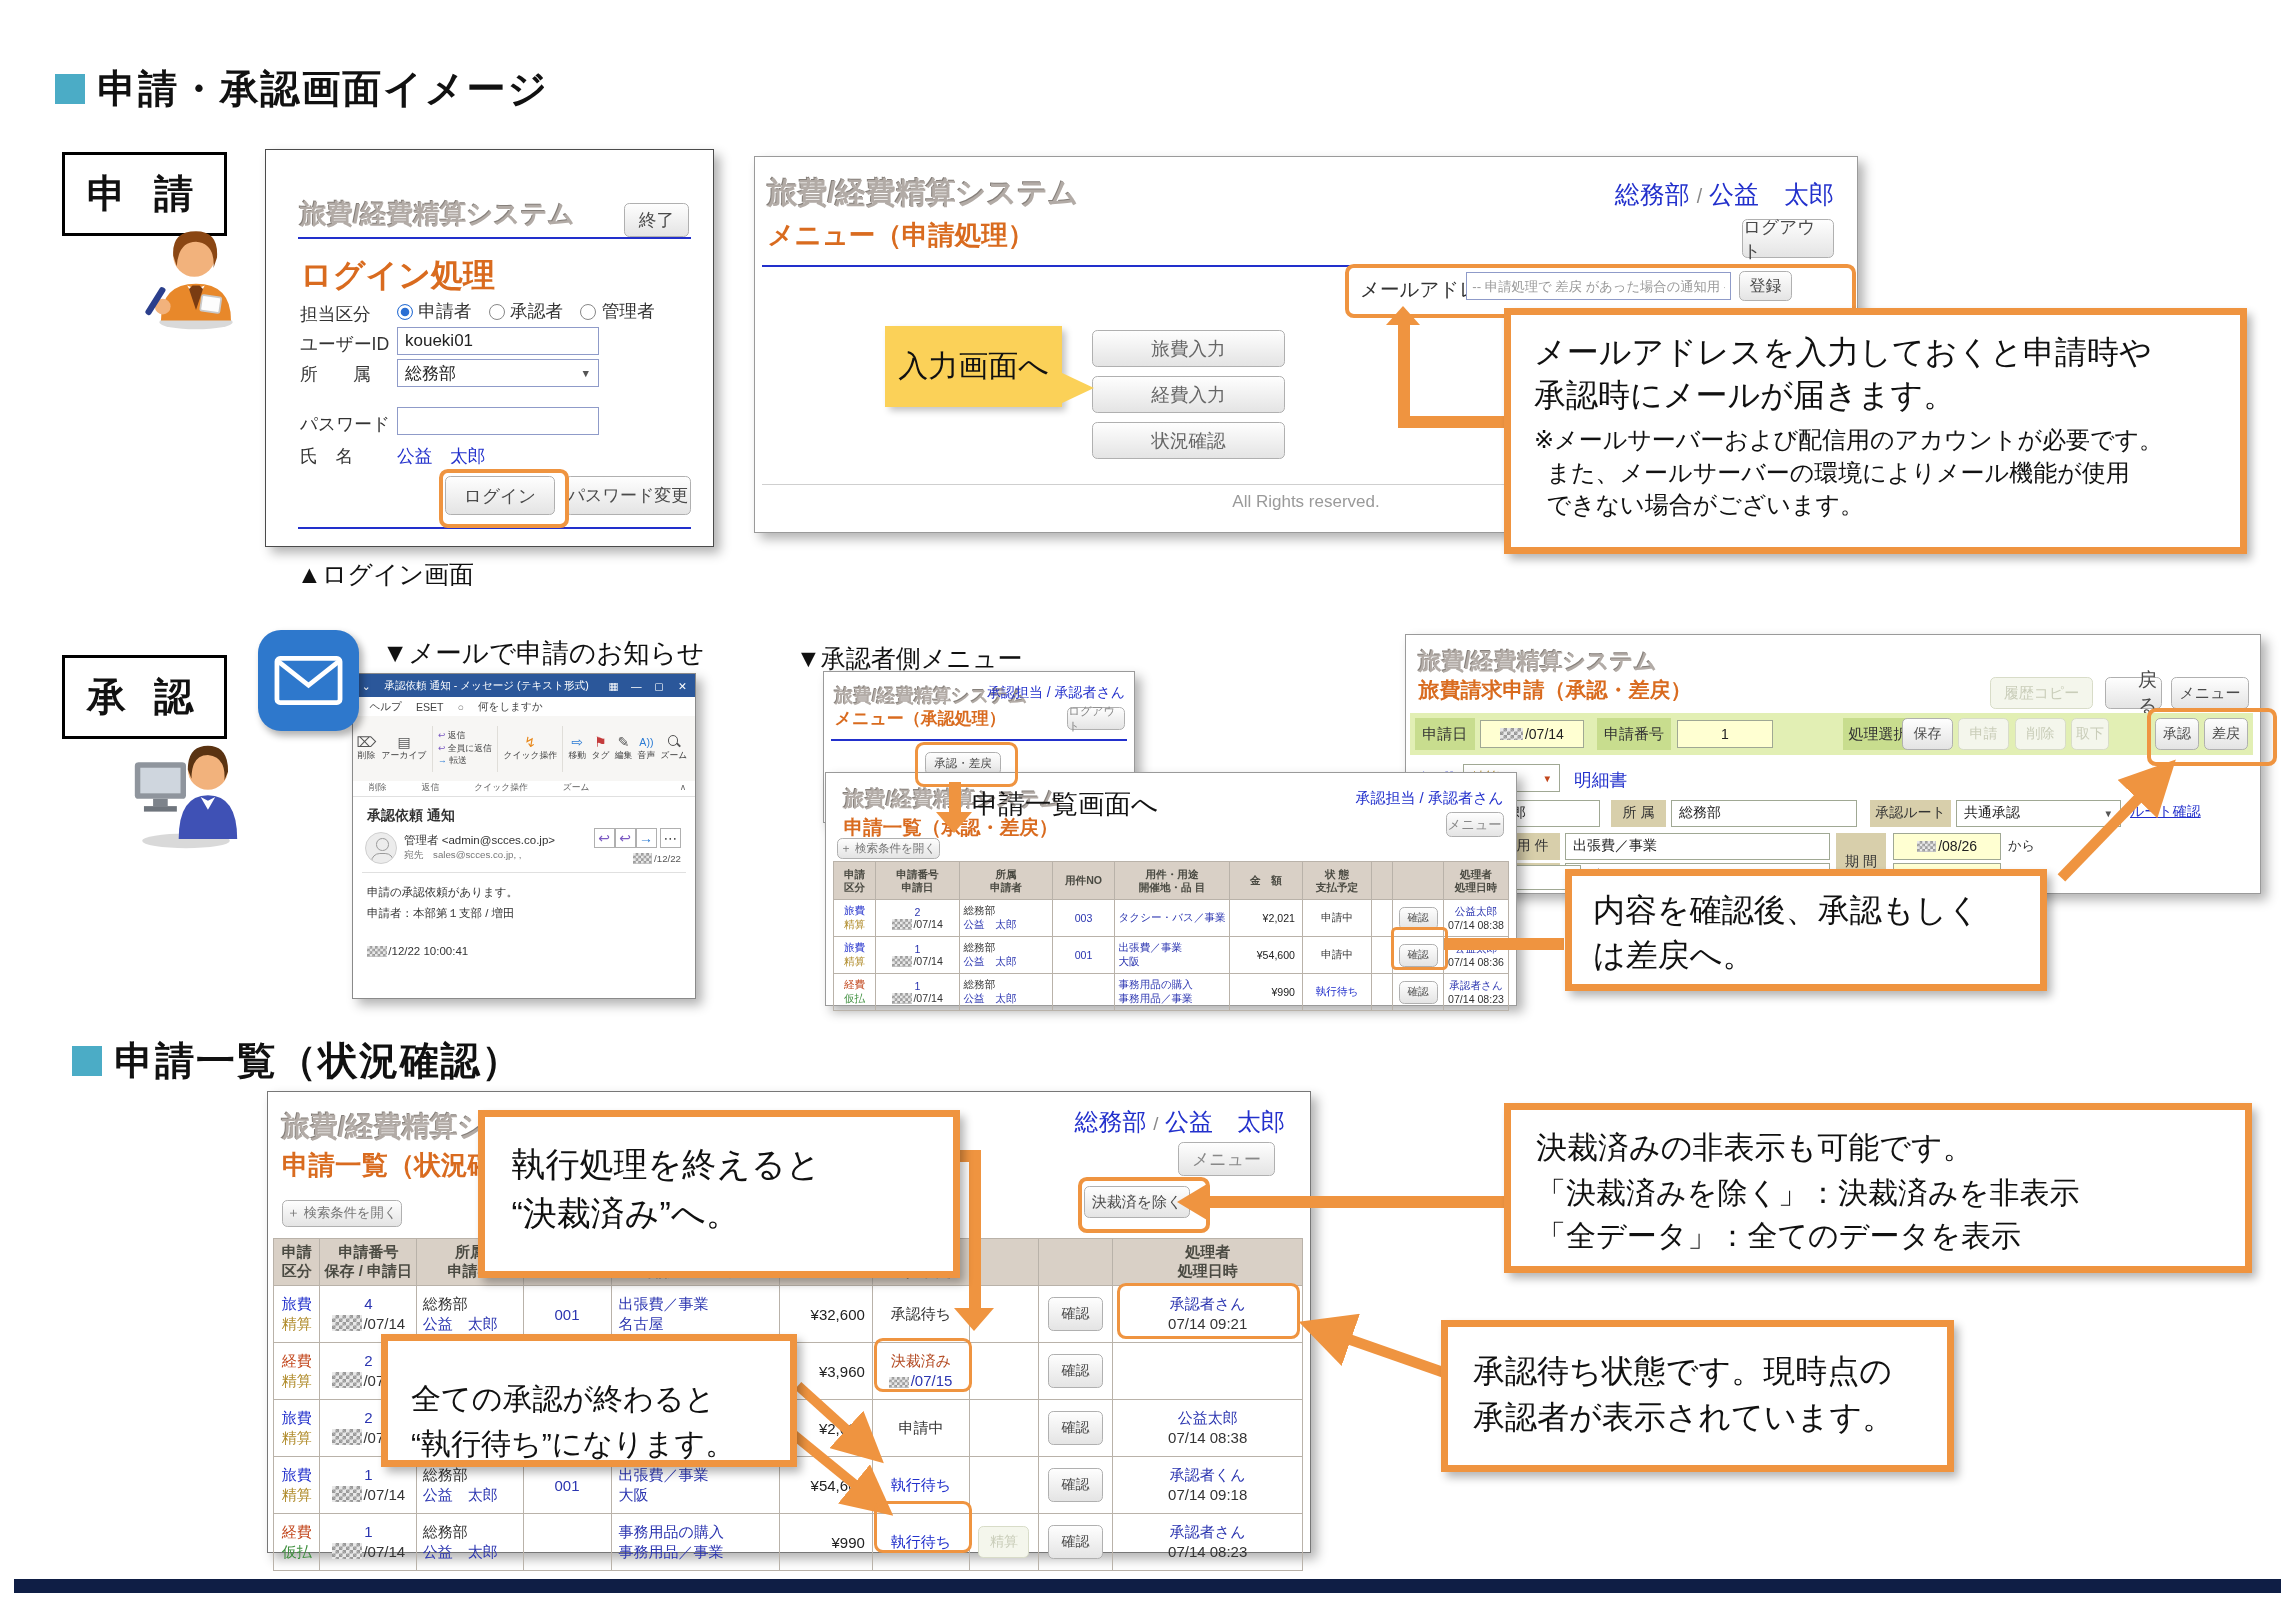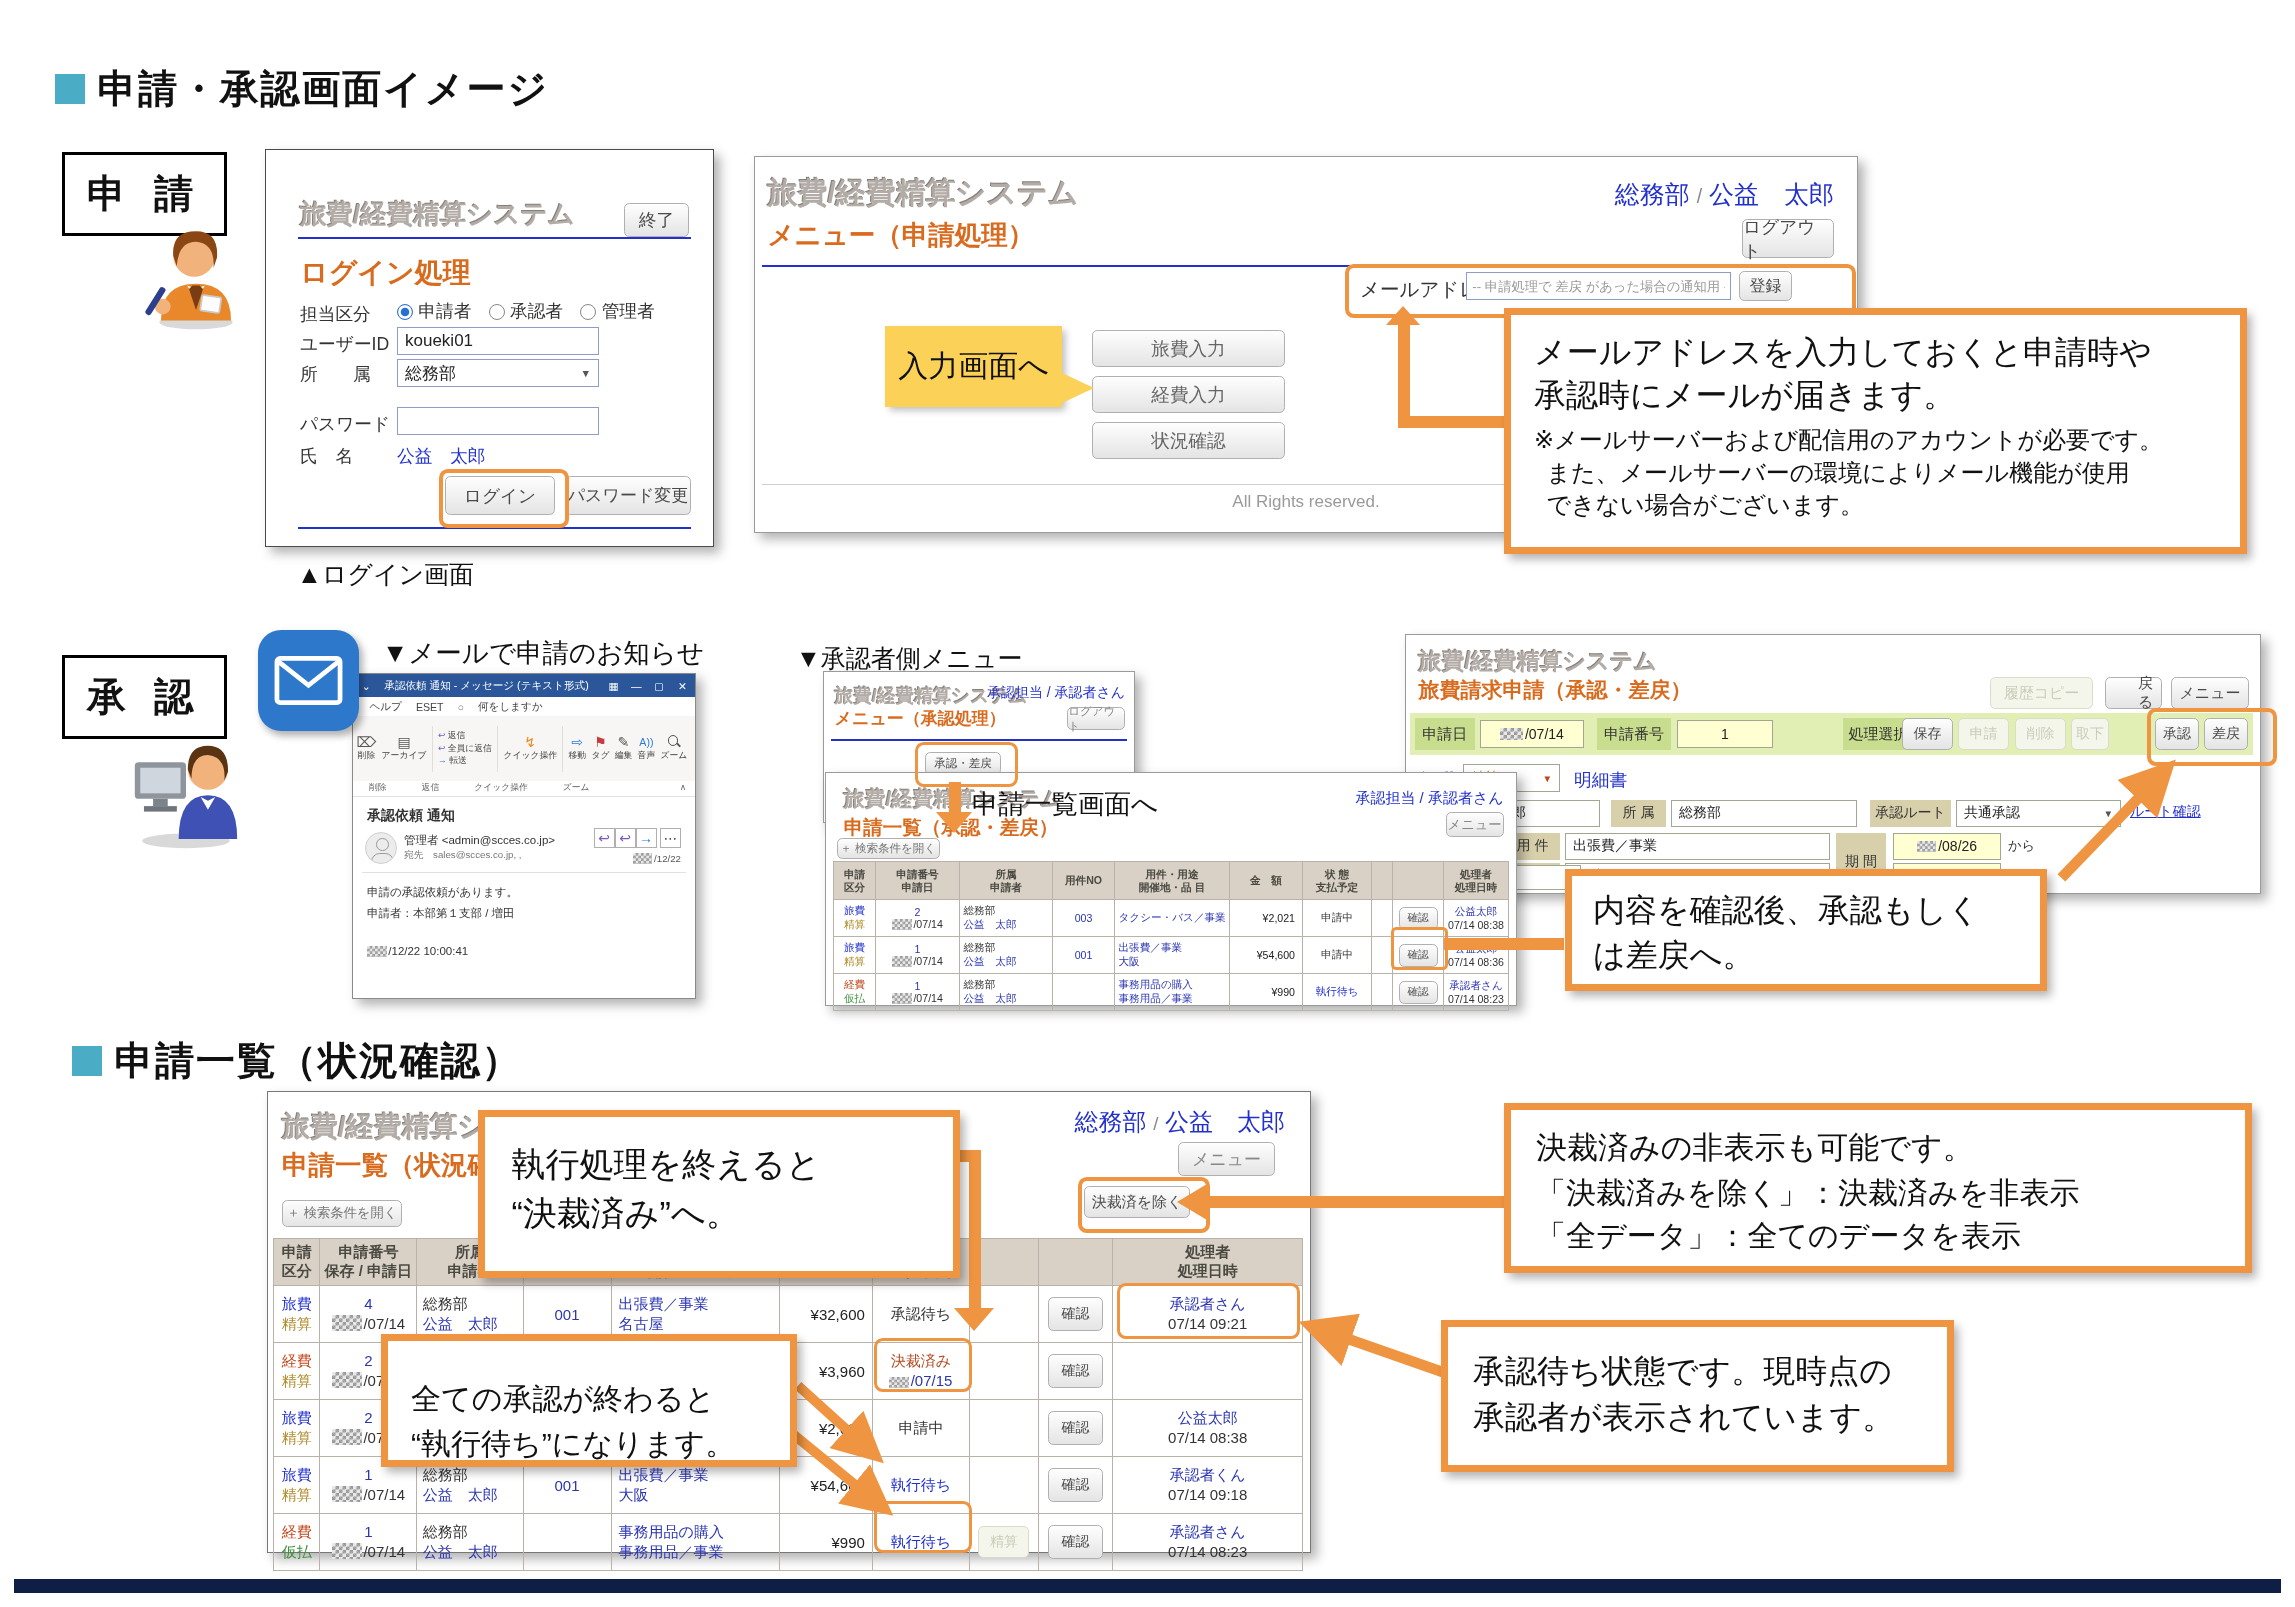--- a/index.html
+++ b/index.html
@@ -113,21 +113,21 @@
       <path d="M21 21 Q20 7 34 7 Q47 7 46 22 L44 28 Q45 14 34 13 Q24 13 23 27 Z" fill="#8a4613"></path>
       <circle cx="15" cy="50" r="4.5" fill="#f2b27c"></circle>
       <rect x="9" y="38" width="3.6" height="18" rx="1.5" fill="#2b3f8c" transform="rotate(32 11 47)"></rect>
     </svg>
   </div>
 
   <div class="window" style="left:265px;top:149px;width:447px;height:396px;border:1.8px solid #4b4b4b;z-index:10;">
     <div class="btn abs" style="left:358px;top:53px;width:65px;height:34px;font-size:17.7px;">終了</div>
     <div class="emboss abs" style="left:34px;top:46px;font-size:26.5px;">旅費/経費精算システム</div>
     <div class="bline abs" style="left:32px;top:87px;width:393px;"></div>
-    <div class="osub abs" style="left:34px;top:104px;font-size:28px;">ログイン処理</div>
+    <div class="osub abs" style="left:34px;top:104px;font-size:32px;">ログイン処理</div>
 
     <div class="lg-label abs" style="left:34px;top:152px;">担当区分</div>
     <div class="abs" style="left:131px;top:149px;font-size:17.7px;color:#333;">
       <span class="radio on"></span><span>申請者</span>
       <span class="radio" style="margin-left:12.4px;"></span><span>承認者</span>
       <span class="radio" style="margin-left:12.4px;"></span><span>管理者</span>
     </div>
 
     <div class="lg-label abs" style="left:34px;top:182px;">ユーザーID</div>
     <div class="input abs" style="left:131px;top:177px;width:202px;height:28px;">
@@ -313,21 +313,21 @@
   </div>
   <div class="hl" style="left:915px;top:742px;width:97px;height:39px;border-width:3.5px;"></div>
 
   <div class="obar" style="left:949px;top:782px;width:12.4px;height:32px;"></div>
   <div class="otri" style="left:936px;top:812px;border-left:18.6px solid transparent;border-right:18.6px solid transparent;border-top:21px solid #ef9440;"></div>
 
   <div class="window" style="left:1405px;top:634px;width:854px;height:258px;z-index:8;">
     <div class="emboss abs" style="left:12.4px;top:10.6px;font-size:23px;">旅費/経費精算システム</div>
     <div class="osub abs" style="left:12.4px;top:41px;font-size:21px;">旅費請求申請（承認・差戻）</div>
     <div class="btn abs dis" style="left:584px;top:42px;width:103px;height:32px;font-size:15px;">履歴コピー</div>
-    <div class="btn abs" style="left:699px;top:42px;width:57px;height:32px;font-size:15px;padding-left:32px;">戻る</div>
+    <div class="btn abs" style="left:699px;top:42px;width:57px;height:32px;font-size:19px;padding-left:32px;">戻る</div>
     <div class="btn abs" style="left:765px;top:42px;width:78px;height:32px;font-size:15px;">メニュー</div>
 
     <div class="abs greenbar" style="left:3.5px;top:78px;width:843px;height:42px;"></div>
     <div class="abs glabel" style="left:8.8px;top:83px;width:60px;height:32px;">申請日</div>
     <div class="abs yinput" style="left:74px;top:85px;width:104px;height:28px;">
         <span class="rx md"></span>
         <span>/07/14</span>
       </div>
     <div class="abs glabel" style="left:191px;top:83px;width:74px;height:32px;">申請番号</div>
     <div class="abs yinput" style="left:271px;top:85px;width:96px;height:28px;">

